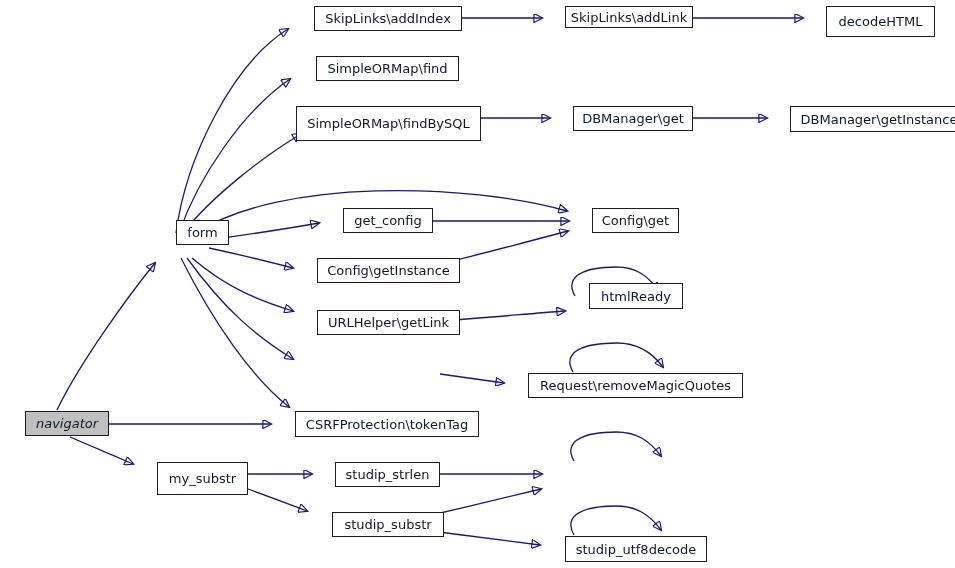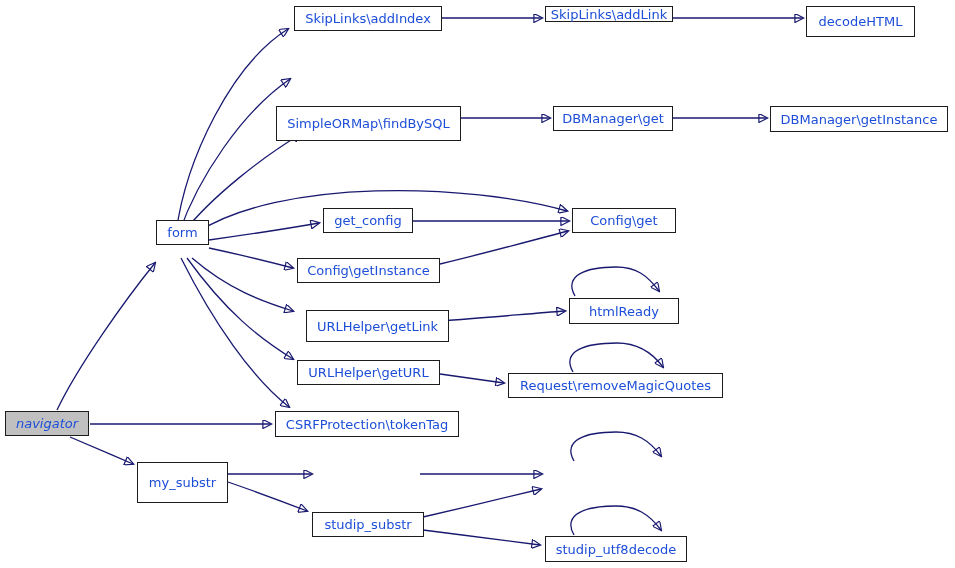--- a/index.html
+++ b/index.html
@@ -10,28 +10,29 @@
     font-family:"DejaVu Sans","Liberation Sans",sans-serif;
     overflow:hidden;
   }
   .edges{position:absolute;left:0;top:0;width:955px;height:568px;}
   .edges path{fill:none;stroke:#191970;stroke-width:1.3px;}
   .node{
     position:absolute;
     box-sizing:border-box;
     border:1px solid #1c1c1c;
     background:#ffffff;
-    color:#1d4ed8;
+    color:#0f172a;
     font-size:13px;
     line-height:1;
     display:flex;
     align-items:center;
     justify-content:center;
     white-space:nowrap;
     cursor:pointer;
+    margin-left:20px;
   }
   .node.highlight{background:#c0c0c0;cursor:default;font-style:italic;}
 </style>
 </head>
 <body>
 
 <div class="canvas">
 
   <svg class="edges" viewBox="0 0 955 568" xmlns="http://www.w3.org/2000/svg">
     <defs>
@@ -76,47 +77,48 @@
     <path marker-end="url(#arrow)" d="M 423,530 C 462,535 502,540 540,545"></path>
 
     <path marker-end="url(#arrow)" d="M 574,461 C 562,440 586,432 616,432 C 636,432 649,440 661,456"></path>
     <path marker-end="url(#arrow)" d="M 574,535 C 562,514 586,506 616,506 C 636,506 649,514 661,530"></path>
   </svg>
 
   <div class="node highlight" style="left:5px;top:411px;width:84px;height:25px">navigator</div>
 
   <div class="node" style="left:156px;top:220px;width:53px;height:25px">form</div>
 
-  <div class="node" style="left:137px;top:462px;width:91px;height:41px">my_substr</div>
+  <div class="node" style="left:137px;top:462px;width:91px;height:33px">my_substr</div>
 
   <div class="node" style="left:294px;top:6px;width:148px;height:25px">SkipLinks\addIndex</div>
 
+  <div class="node" style="left:296px;top:56px;width:143px;height:25px">SimpleORMap\find</div>
 
   <div class="node" style="left:276px;top:106px;width:185px;height:35px">SimpleORMap\findBySQL</div>
 
   <div class="node" style="left:323px;top:208px;width:90px;height:25px">get_config</div>
 
   <div class="node" style="left:297px;top:258px;width:143px;height:25px">Config\getInstance</div>
 
-  <div class="node" style="left:306px;top:310px;width:143px;height:32px">URLHelper\getLink</div>
+  <div class="node" style="left:297px;top:310px;width:143px;height:25px">URLHelper\getLink</div>
 
-  <div class="node" style="left:297px;top:360px;width:143px;height:25px">URLHelper\getURL</div>
 
   <div class="node" style="left:275px;top:411px;width:184px;height:26px">CSRFProtection\tokenTag</div>
 
+  <div class="node" style="left:315px;top:462px;width:105px;height:25px">studip_strlen</div>
 
   <div class="node" style="left:312px;top:512px;width:112px;height:25px">studip_substr</div>
 
-  <div class="node" style="left:545px;top:6px;width:128px;height:16px">SkipLinks\addLink</div>
+  <div class="node" style="left:545px;top:6px;width:128px;height:22px">SkipLinks\addLink</div>
 
   <div class="node" style="left:553px;top:106px;width:120px;height:25px">DBManager\get</div>
 
-  <div class="node" style="left:572px;top:208px;width:104px;height:25px">Config\get</div>
+  <div class="node" style="left:572px;top:208px;width:87px;height:25px">Config\get</div>
 
-  <div class="node" style="left:569px;top:298px;width:110px;height:26px">htmlReady</div>
+  <div class="node" style="left:569px;top:283px;width:94px;height:26px">htmlReady</div>
 
   <div class="node" style="left:508px;top:373px;width:215px;height:25px">Request\removeMagicQuotes</div>
 
 
   <div class="node" style="left:545px;top:536px;width:142px;height:26px">studip_utf8decode</div>
 
   <div class="node" style="left:806px;top:6px;width:109px;height:31px">decodeHTML</div>
 
   <div class="node" style="left:770px;top:106px;width:178px;height:26px">DBManager\getInstance</div>
 

